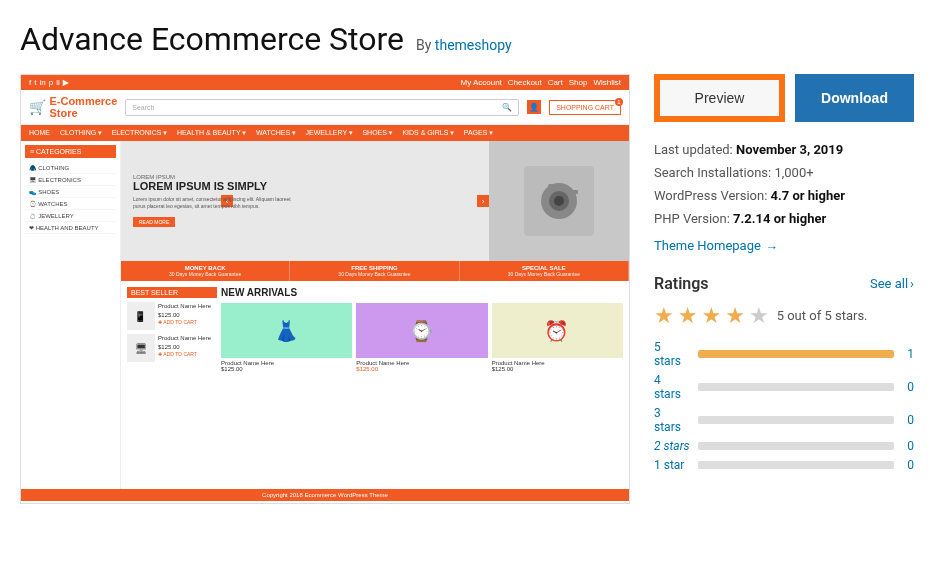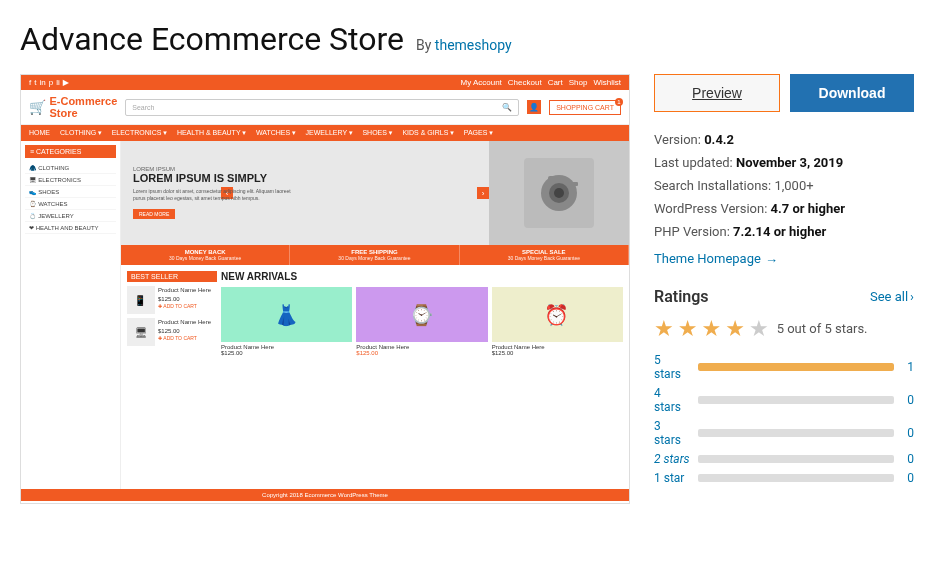--- a/index.html
+++ b/index.html
@@ -143,21 +143,21 @@
       align-items: center;
       gap: 3px;
     }
     .mock-main {
       flex: 1;
       overflow: hidden;
     }
     
     .mock-hero {
       background: #e8e8e8;
-      height: 104px;
+      height: 120px;
       position: relative;
       overflow: hidden;
       display: flex;
       align-items: center;
     }
     .mock-hero-content {
       padding: 12px;
       z-index: 1;
     }
     .mock-hero-small { font-size: 6px; color: #666; text-transform: uppercase; }
@@ -261,26 +261,25 @@
     }
     
     .action-buttons {
       display: flex;
       gap: 10px;
       margin-bottom: 20px;
     }
     .btn-preview {
       flex: 1;
       padding: 10px 20px;
-      border: 1px solid #f97316;
+      border: 6px solid #f97316;
       background: #f7f7f7;
       font-size: 14px;
       cursor: pointer;
       color: #333;
-      text-decoration: underline;
     }
     .btn-download {
       flex: 1;
       padding: 10px 20px;
       background: #2271b1;
       border: none;
       color: #fff;
       font-size: 14px;
       font-weight: 600;
       cursor: pointer;
@@ -509,24 +508,20 @@
   </div>
 
   <div class="right-panel">
     <div class="action-buttons">
       <button class="btn-preview">Preview</button>
       <button class="btn-download">Download</button>
     </div>
 
     <div class="meta-info">
       <div class="meta-row">
-        <span>Version:</span>
-        <strong>0.4.2</strong>
-      </div>
-      <div class="meta-row">
         <span>Last updated:</span>
         <strong>November 3, 2019</strong>
       </div>
       <div class="meta-row">
         <span>Search Installations:</span>
         <span>1,000+</span>
       </div>
       <div class="meta-row">
         <span>WordPress Version:</span>
         <strong>4.7 or higher</strong>

